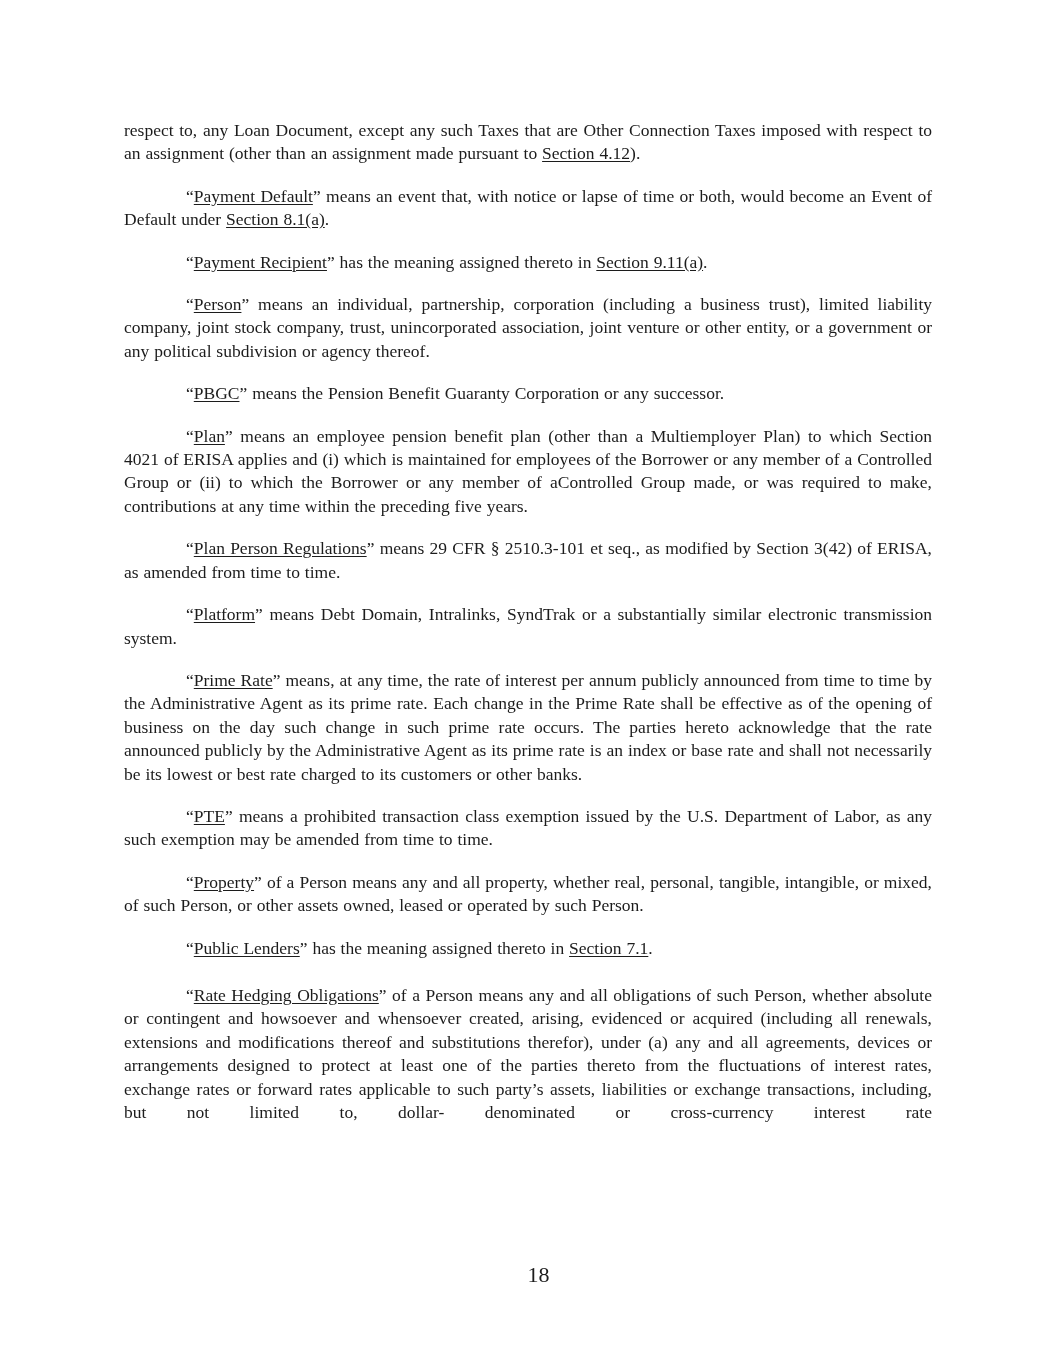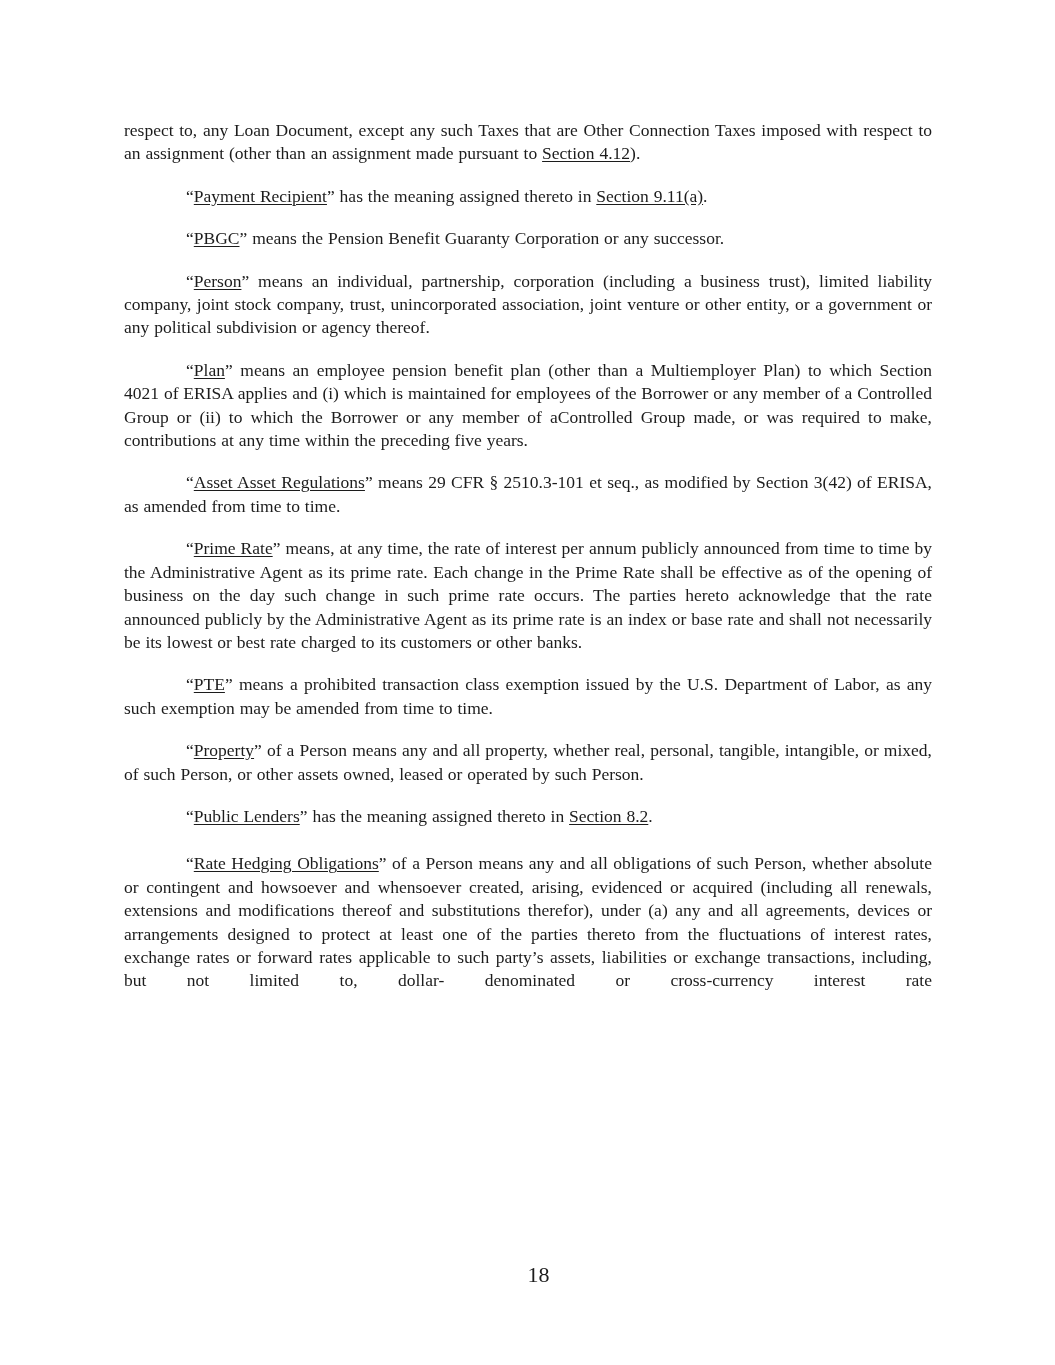--- a/index.html
+++ b/index.html
@@ -50,25 +50,27 @@
     line-height: 23.4px;
     margin-left: 11px;
   }
 </style>
 </head>
 <body>
 
 <div class="page">
   <div class="body-text">
       <p class="para"><span>respect to, any Loan Document, except any such Taxes that are Other Connection Taxes imposed with respect to an assignment (other than an assignment made pursuant to </span><span class="u">Section 4.12</span><span>).</span></p>
+      <p class="para indent"><span>“</span><span class="u">Payment Default</span><span>” means an event that, with notice or lapse of time or both, would become an Event of Default under </span><span class="u">Section 8.1(a)</span><span>.</span></p>
       <p class="para indent"><span>“</span><span class="u">Payment Recipient</span><span>” has the meaning assigned thereto in </span><span class="u">Section 9.11(a)</span><span>.</span></p>
+      <p class="para indent"><span>“</span><span class="u">Person</span><span>” means an individual, partnership, corporation (including a business trust), limited liability company, joint stock company, trust, unincorporated association, joint venture or other entity, or a government or any political subdivision or agency thereof.</span></p>
       <p class="para indent"><span>“</span><span class="u">PBGC</span><span>” means the Pension Benefit Guaranty Corporation or any successor.</span></p>
-      <p class="para indent"><span>“</span><span class="u">Person</span><span>” means an individual, partnership, corporation (including a business trust), limited liability company, joint stock company, trust, unincorporated association, joint venture or other entity, or a government or any political subdivision or agency thereof.</span></p>
       <p class="para indent"><span>“</span><span class="u">Plan</span><span>” means an employee pension benefit plan (other than a Multiemployer Plan) to which Section 4021 of ERISA applies and (i) which is maintained for employees of the Borrower or any member of a Controlled Group or (ii) to which the Borrower or any member of aControlled Group made, or was required to make, contributions at any time within the preceding five years.</span></p>
-      <p class="para indent"><span>“</span><span class="u">Asset Asset Regulations</span><span>” means 29 CFR § 2510.3-101 et seq., as modified by Section 3(42) of ERISA, as amended from time to time.</span></p>
+      <p class="para indent"><span>“</span><span class="u">Plan Person Regulations</span><span>” means 29 CFR § 2510.3-101 et seq., as modified by Section 3(42) of ERISA, as amended from time to time.</span></p>
+      <p class="para indent"><span>“</span><span class="u">Platform</span><span>” means Debt Domain, Intralinks, SyndTrak or a substantially similar electronic transmission system.</span></p>
       <p class="para indent"><span>“</span><span class="u">Prime Rate</span><span>” means, at any time, the rate of interest per annum publicly announced from time to time by the Administrative Agent as its prime rate.  Each change in the Prime Rate shall be effective as of the opening of business on the day such change in such prime rate occurs.  The parties hereto acknowledge that the rate announced publicly by the Administrative Agent as its prime rate is an index or base rate and shall not necessarily be its lowest or best rate charged to its customers or other banks.</span></p>
       <p class="para indent"><span>“</span><span class="u">PTE</span><span>” means a prohibited transaction class exemption issued by the U.S. Department of Labor, as any such exemption may be amended from time to time.</span></p>
       <p class="para indent"><span>“</span><span class="u">Property</span><span>” of a Person means any and all property, whether real, personal, tangible, intangible, or mixed, of such Person, or other assets owned, leased or operated by such Person.</span></p>
-      <p class="para indent"><span>“</span><span class="u">Public Lenders</span><span>” has the meaning assigned thereto in </span><span class="u">Section 8.2</span><span>.</span></p>
+      <p class="para indent"><span>“</span><span class="u">Public Lenders</span><span>” has the meaning assigned thereto in </span><span class="u">Section 7.1</span><span>.</span></p>
       <p class="para indent justify-last"><span>“</span><span class="u">Rate Hedging Obligations</span><span>” of a Person means any and all obligations of such Person, whether absolute or contingent and howsoever and whensoever created, arising, evidenced or acquired (including all renewals, extensions and modifications thereof and substitutions therefor), under (a) any and all agreements, devices or arrangements designed to protect at least one of the parties thereto from the fluctuations of interest rates, exchange rates or forward rates applicable to such party’s assets, liabilities or exchange transactions, including, but not limited to, dollar- denominated or cross-currency interest rate</span></p>
     </div>
   <div class="page-num">18</div>
 </div>
 
 </body></html>

